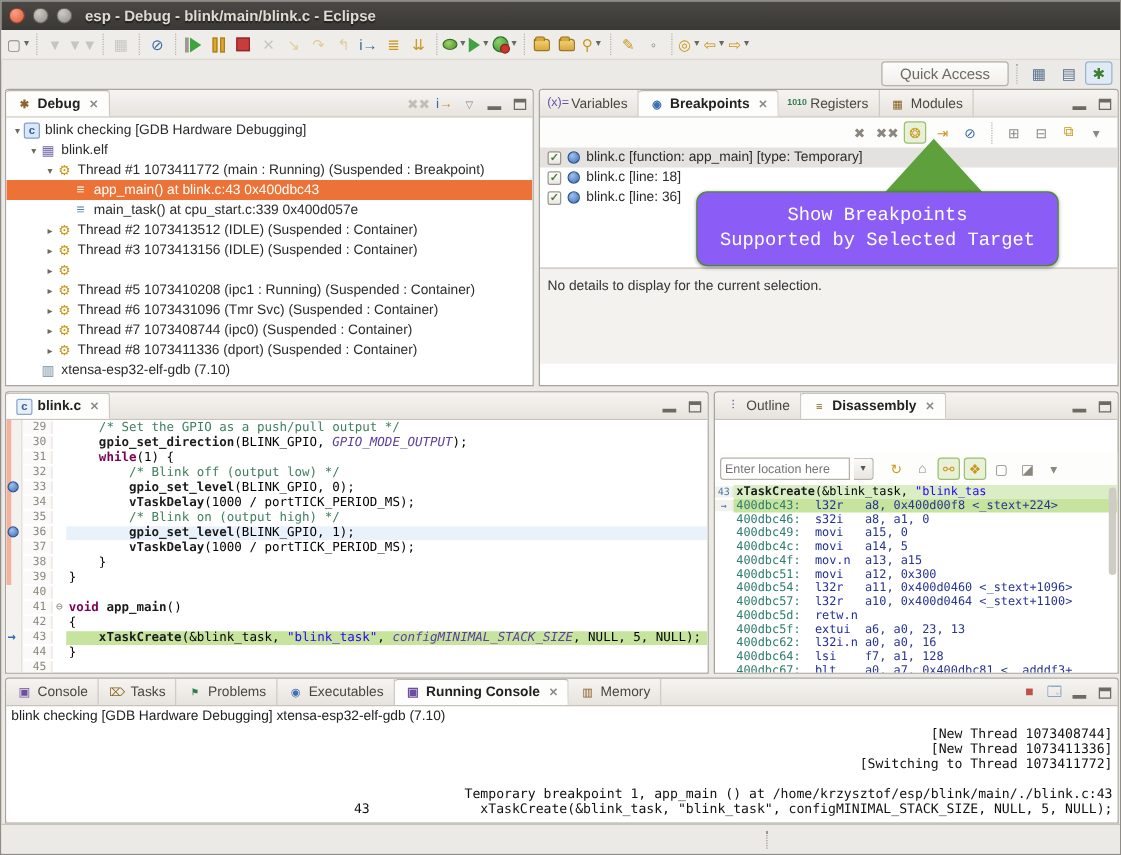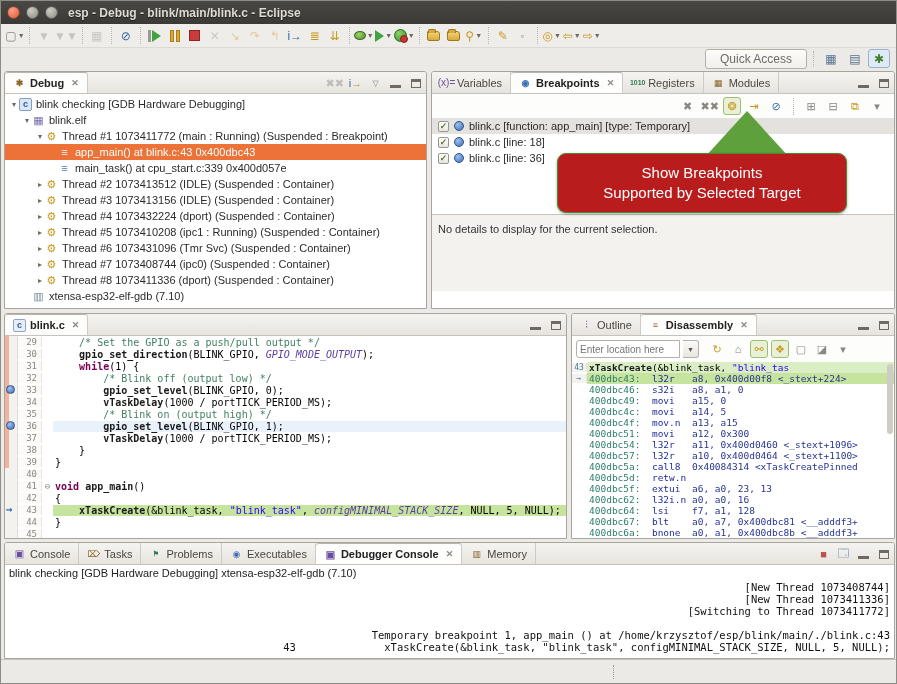--- a/index.html
+++ b/index.html
@@ -112,21 +112,21 @@
   .eline.hl-blue .code, .eline.hl-blue .fold { background:#e9f2fb; }
   .eline.hl-green .code, .eline.hl-green .fold { background:#c6e49e; }
   .gmark { position:absolute; left:1px; width:11px; height:11px; }
   .gm-bp { border-radius:50%; background:radial-gradient(circle at 35% 30%, #9ec2ee, #3f6fb5); border:1px solid #2d5390; width:9px; height:9px; }
   .gm-arrow { color:#2f6fb0; font-size:11px; font-weight:bold; line-height:10px; }
   .range-bar { position:absolute; left:0; width:4px; background:#f3b29b; }
   .sx-pl { color:#000; } .sx-cm { color:#3f7f5f; } .sx-kw { color:#7b0052; font-weight:bold; }
   .sx-fn { color:#1a1a1a; font-weight:bold; } .sx-mac { color:#5b3e9e; font-style:italic; }
   .sx-str { color:#2a00ff; }
   
-  #dis-toolbar { height:26px; display:flex; align-items:center; gap:3px; padding:0 4px; background:#fdfdfc; }
+  #dis-toolbar { height:26px; display:flex; align-items:center; gap:3px; padding:0 4px; background:#fdfdfc;margin-top:26px; }
   #dis-location { width:104px; height:18px; border:1px solid #b5b1a9; border-radius:3px 0 0 3px;
     font-size:10px; padding:0 3px; color:#555; background:#fff; }
   .combo-dd { width:16px; height:18px; border:1px solid #b5b1a9; border-left:none; border-radius:0 3px 3px 0;
     background:linear-gradient(#fbfaf8,#e9e6e1); display:inline-flex; align-items:center; justify-content:center; font-size:7px; color:#555; }
   #dis-body { font-family:"DejaVu Sans Mono", monospace; font-size:9.5px; height:calc(100% - 48px); overflow:hidden; position:relative; background:#fff; }
   .drow { height:11px; display:flex; align-items:center; white-space:pre; }
   .drow .dgut { width:15px; flex:none; background:#f4f2ef; border-right:1px solid #e7e4df; font-size:8px; color:#4a7ba6; text-align:center; }
   .drow .dbody { flex:1; padding-left:2px; }
   .drow.hl-src .dbody { background:#daeec6; }
   .drow.hl-ip .dbody { background:#c6e49e; }
@@ -319,21 +319,20 @@
           <span>Thread #2 1073413512 (IDLE) (Suspended : Container)</span>
         </div>
         <div class="trow" style="padding-left: 30px;">
           <span class="arr">▸</span>
           <span class="tic thread">⚙</span>
           <span>Thread #3 1073413156 (IDLE) (Suspended : Container)</span>
         </div>
         <div class="trow" style="padding-left: 30px;">
           <span class="arr">▸</span>
           <span class="tic thread">⚙</span>
-          <span>Thread #4 1073432224 (dport) (Suspended : Container)</span>
         </div>
         <div class="trow" style="padding-left: 30px;">
           <span class="arr">▸</span>
           <span class="tic thread">⚙</span>
           <span>Thread #5 1073410208 (ipc1 : Running) (Suspended : Container)</span>
         </div>
         <div class="trow" style="padding-left: 30px;">
           <span class="arr">▸</span>
           <span class="tic thread">⚙</span>
           <span>Thread #6 1073431096 (Tmr Svc) (Suspended : Container)</span>
@@ -410,21 +409,21 @@
         <div class="bprow">
           <span class="cbx">✓</span>
           <span class="bpdot"></span>
           <span>blink.c [line: 36]</span>
         </div>
       </div>
     <div id="bp-details">No details to display for the current selection.</div>
   </div>
 
   <div id="bp-tooltip-arrow" style="border-bottom: 46px solid rgb(93, 160, 60);"></div>
-  <div id="bp-tooltip" style="background: #b91c1c; border: 1px solid rgb(76, 138, 47);">
+  <div id="bp-tooltip" style="background: #8b5cf6; border: 1px solid rgb(76, 138, 47); font-family: Liberation Mono, monospace;">
     <span>Show Breakpoints</span>
     <span>Supported by Selected Target</span>
   </div>
 
   <div class="panel" id="editor-panel" style="left:3px; top:312px; width:563px; height:226px;">
     <div class="ptabs">
       <div class="tab active">
         <span class="fic cfile">c</span>
         <span>blink.c</span>
         <span class="close">✕</span>
@@ -504,21 +503,20 @@
       <div id="dis-scroll"></div>
     <div class="drow hl-src"><span class="dgut">43</span><span class="dbody"><span class="sx-fn">xTaskCreate</span><span class="sx-pl">(&amp;blink_task, </span><span class="sx-str">"blink_tas</span></span></div>
         <div class="drow hl-ip"><span class="dgut">→</span><span class="dbody"><span class="d-addr">400dbc43:  </span><span class="d-mn">l32r   </span><span class="d-ops">a8, 0x400d00f8 &lt;_stext+224&gt;</span></span></div>
         <div class="drow"><span class="dgut"></span><span class="dbody"><span class="d-addr">400dbc46:  </span><span class="d-mn">s32i   </span><span class="d-ops">a8, a1, 0</span></span></div>
         <div class="drow"><span class="dgut"></span><span class="dbody"><span class="d-addr">400dbc49:  </span><span class="d-mn">movi   </span><span class="d-ops">a15, 0</span></span></div>
         <div class="drow"><span class="dgut"></span><span class="dbody"><span class="d-addr">400dbc4c:  </span><span class="d-mn">movi   </span><span class="d-ops">a14, 5</span></span></div>
         <div class="drow"><span class="dgut"></span><span class="dbody"><span class="d-addr">400dbc4f:  </span><span class="d-mn">mov.n  </span><span class="d-ops">a13, a15</span></span></div>
         <div class="drow"><span class="dgut"></span><span class="dbody"><span class="d-addr">400dbc51:  </span><span class="d-mn">movi   </span><span class="d-ops">a12, 0x300</span></span></div>
         <div class="drow"><span class="dgut"></span><span class="dbody"><span class="d-addr">400dbc54:  </span><span class="d-mn">l32r   </span><span class="d-ops">a11, 0x400d0460 &lt;_stext+1096&gt;</span></span></div>
         <div class="drow"><span class="dgut"></span><span class="dbody"><span class="d-addr">400dbc57:  </span><span class="d-mn">l32r   </span><span class="d-ops">a10, 0x400d0464 &lt;_stext+1100&gt;</span></span></div>
-        <div class="drow"><span class="dgut"></span><span class="dbody"><span class="d-addr">400dbc5a:  </span><span class="d-mn">call8  </span><span class="d-ops">0x40084314 &lt;xTaskCreatePinned</span></span></div>
         <div class="drow"><span class="dgut"></span><span class="dbody"><span class="d-addr">400dbc5d:  </span><span class="d-mn">retw.n </span><span class="d-ops"></span></span></div>
         <div class="drow"><span class="dgut"></span><span class="dbody"><span class="d-addr">400dbc5f:  </span><span class="d-mn">extui  </span><span class="d-ops">a6, a0, 23, 13</span></span></div>
         <div class="drow"><span class="dgut"></span><span class="dbody"><span class="d-addr">400dbc62:  </span><span class="d-mn">l32i.n </span><span class="d-ops">a0, a0, 16</span></span></div>
         <div class="drow"><span class="dgut"></span><span class="dbody"><span class="d-addr">400dbc64:  </span><span class="d-mn">lsi    </span><span class="d-ops">f7, a1, 128</span></span></div>
         <div class="drow"><span class="dgut"></span><span class="dbody"><span class="d-addr">400dbc67:  </span><span class="d-mn">blt    </span><span class="d-ops">a0, a7, 0x400dbc81 &lt;__adddf3+</span></span></div>
         <div class="drow"><span class="dgut"></span><span class="dbody"><span class="d-addr">400dbc6a:  </span><span class="d-mn">bnone  </span><span class="d-ops">a0, a1, 0x400dbc8b &lt;__adddf3+</span></span></div>
       </div>
   </div>
 
   <div class="panel" id="console-panel" style="left:3px; top:541px; width:891px; height:117px;">
@@ -534,21 +532,21 @@
         <div class="tab">
           <span class="fic regs">⚑</span>
           <span>Problems</span>
         </div>
         <div class="tab">
           <span class="fic bps">◉</span>
           <span>Executables</span>
         </div>
         <div class="tab active">
           <span class="fic vars">▣</span>
-          <span>Debugger Console</span>
+          <span>Running Console</span>
           <span class="close">✕</span>
         </div>
         <div class="tab">
           <span class="fic mods">▥</span>
           <span>Memory</span>
         </div>
         <div class="ptools">
           <span class="mini-ic " style="color: rgb(192, 80, 74);">■</span>
           <span class="mini-ic blue">🗔</span>
           <span class="mini-ic">

